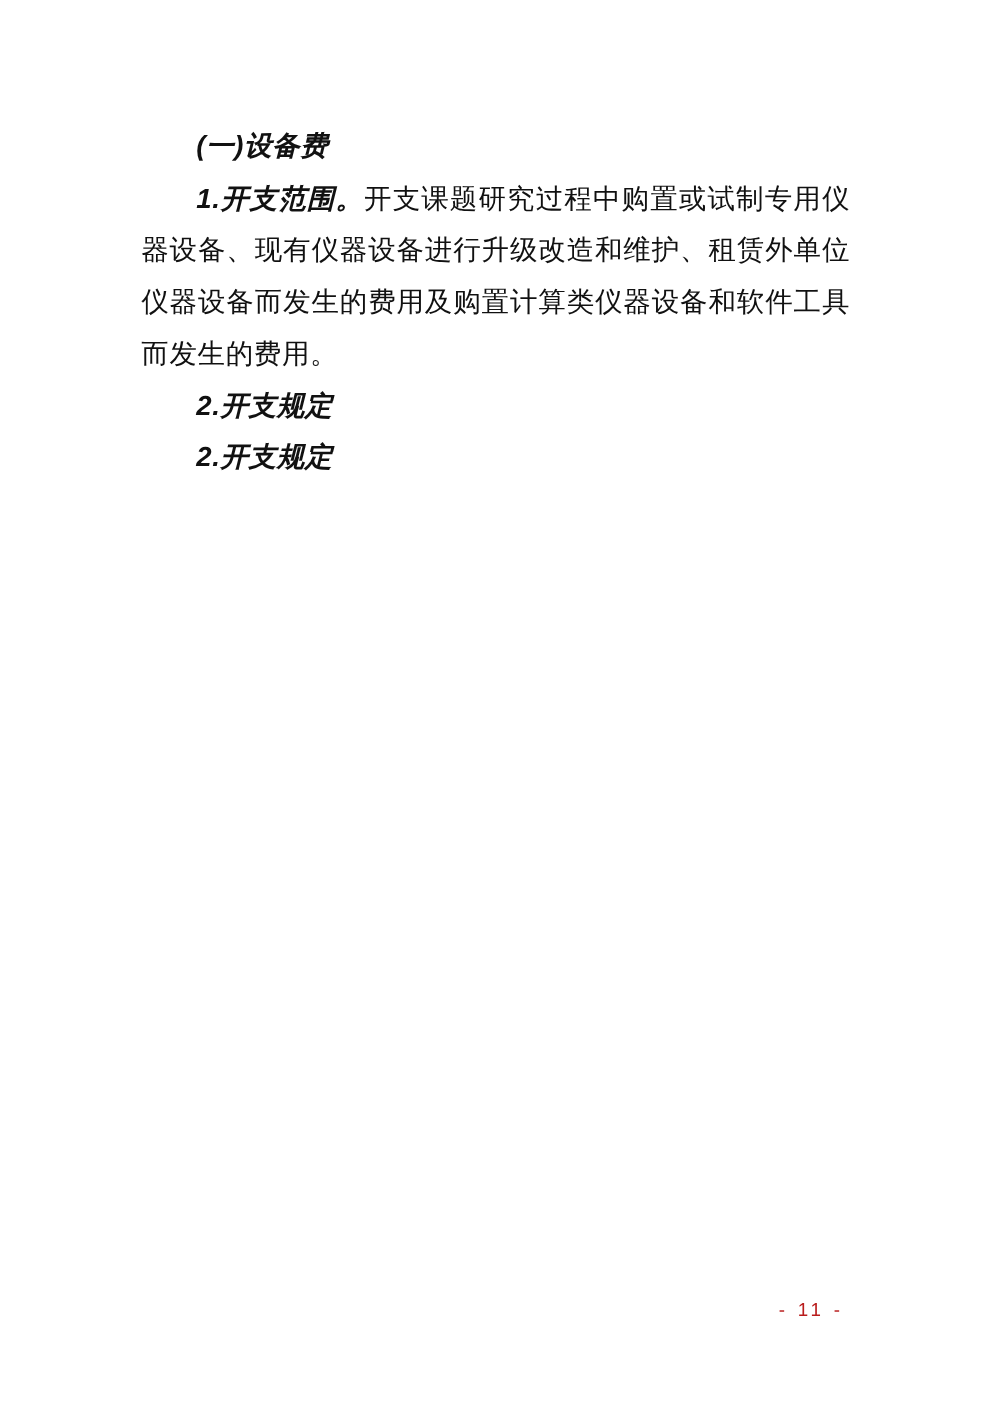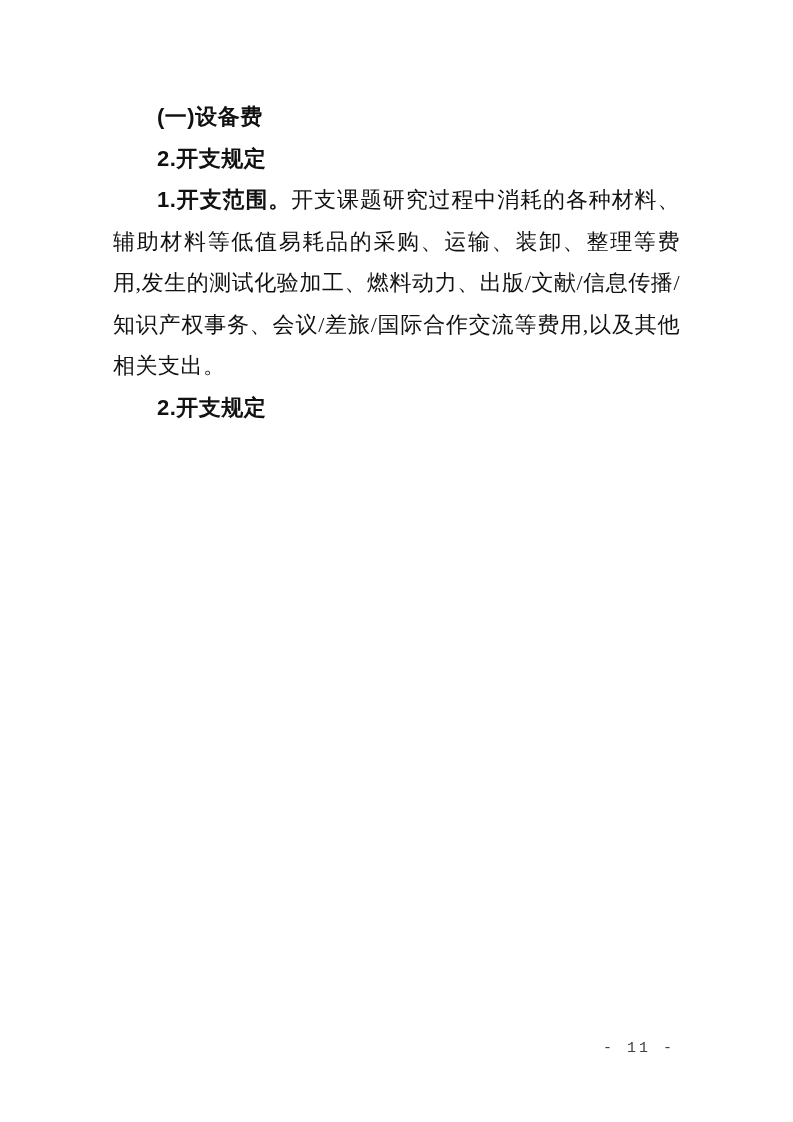--- a/index.html
+++ b/index.html
@@ -29,49 +29,50 @@
     text-align: justify;
     text-justify: inter-character;
     text-indent: 2em;
     letter-spacing: 0.5px;
     word-break: break-all;
     color: #111111;
   }
   .para .lead {
     font-weight: bold;
     font-family: "Liberation Sans", sans-serif;
+    font-style: italic;
   }
   .para.head .lead {
     font-size: 22px;
   }
   .page-number {
     position: absolute;
     top: 1040px;
     right: 118px;
     font-size: 15px;
     letter-spacing: 3px;
-    color: #404040;
-    font-family: Liberation Mono, monospace;
+    color: #b91c1c;
+    font-family: Liberation Sans, sans-serif;
   }
 </style>
 </head>
 <body>
 
 <div class="page">
   <div class="content">
 
     <p class="para head"><b class="lead">(一)设备费</b><span></span></p>
 
+    <p class="para"><b class="lead">1.开支范围。</b><span>开支课题研究过程中购置或试制专用仪器设备、现有仪器设备进行升级改造和维护、租赁外单位仪器设备而发生的费用及购置计算类仪器设备和软件工具而发生的费用。</span></p>
 
     <p class="para head"><b class="lead">2.开支规定</b><span></span></p>
 
 
 
 
 
-    <p class="para"><b class="lead">1.开支范围。</b><span>开支课题研究过程中消耗的各种材料、辅助材料等低值易耗品的采购、运输、装卸、整理等费用,发生的测试化验加工、燃料动力、出版/文献/信息传播/知识产权事务、会议/差旅/国际合作交流等费用,以及其他相关支出。</span></p>
 
     <p class="para head"><b class="lead">2.开支规定</b><span></span></p>
 
   </div>
 
   <div class="page-number">- 11 -</div>
 </div>
 
 </body></html>

